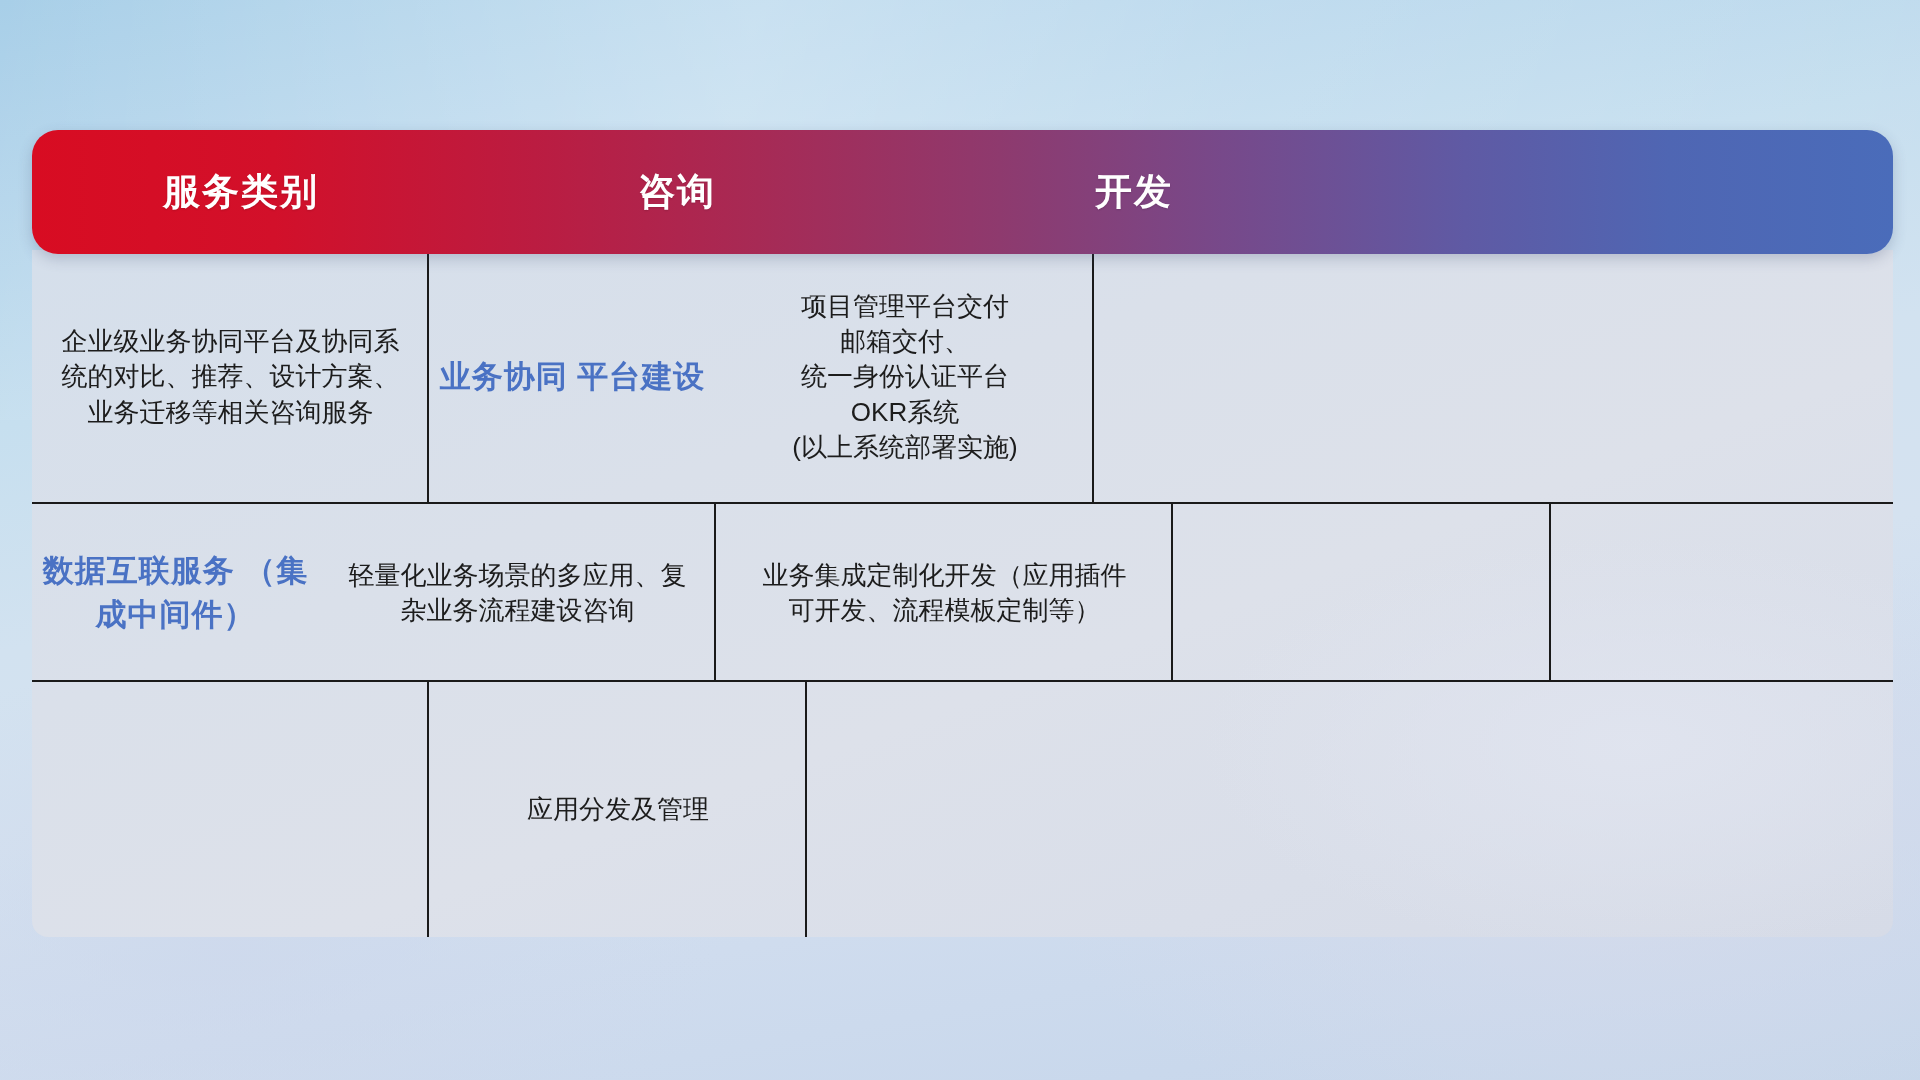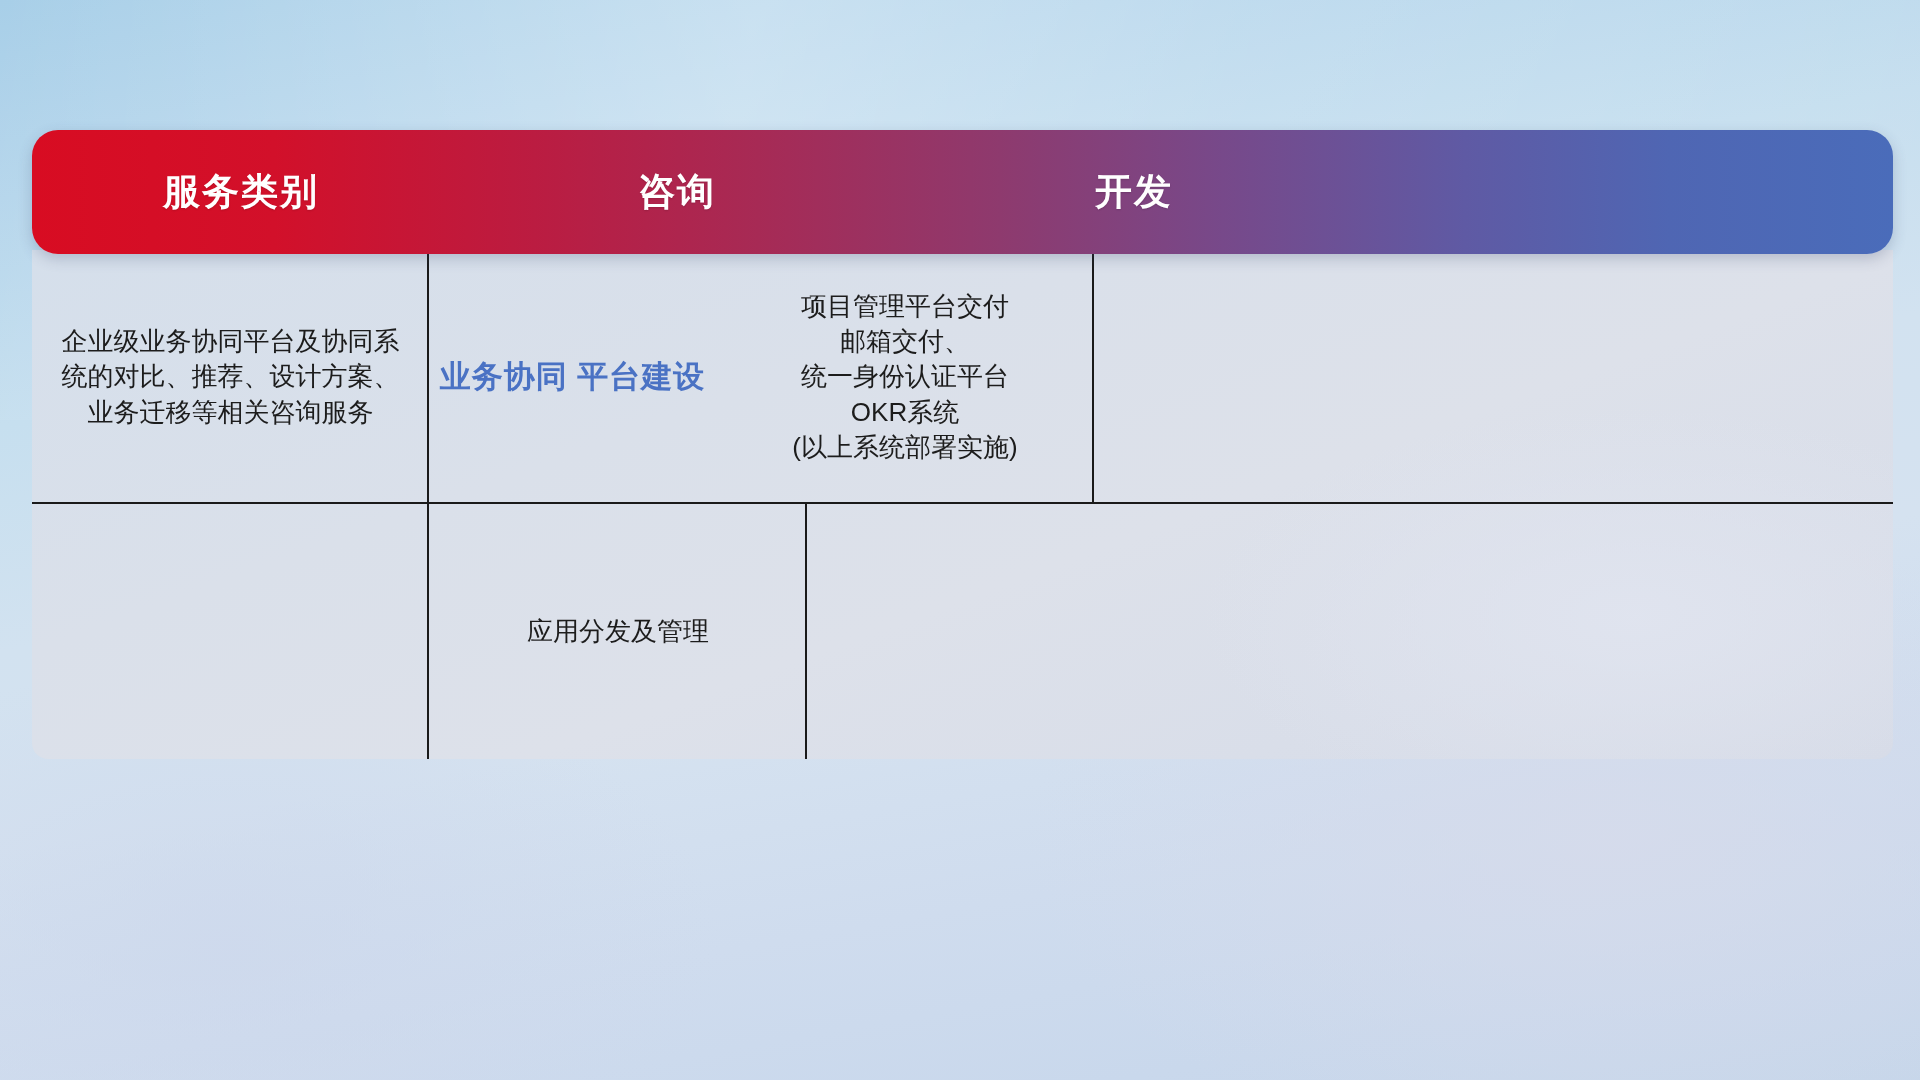--- a/index.html
+++ b/index.html
@@ -182,20 +182,44 @@
         <div class="v-rule"></div>
         <span class="body-text">项目管理平台交付
 邮箱交付、
 统一身份认证平台
 OKR系统
 (以上系统部署实施)</span>
       </div>
       <div class="row-sep" style="bottom:0"></div>
     </div>
 
+    <div class="row row-2">
+      <div class="cell col-0">
+        <span class="cat">数据互联服务
+（集成中间件）</span>
+      </div>
+      <div class="cell col-1">
+        <div class="v-rule"></div>
+        <span class="body-text">轻量化业务场景的多应用、复
+杂业务流程建设咨询</span>
+      </div>
+      <div class="cell col-2">
+        <div class="v-rule"></div>
+        <span class="body-text">业务集成定制化开发（应用插件
+可开发、流程模板定制等）</span>
+      </div>
+      <div class="cell col-3">
+        <div class="v-rule"></div>
+        <span class="body-text"></span>
+      </div>
+      <div class="cell col-4">
+        <span class="body-text"></span>
+      </div>
+      <div class="row-sep" style="bottom:0"></div>
+    </div>
 
     <div class="row row-3">
       <div class="cell col-1">
         <div class="v-rule"></div>
       </div>
       <div class="cell col-3">
         <div class="v-rule"></div>
         <span class="body-text">应用分发及管理</span>
       </div>
       <div class="cell col-4">

